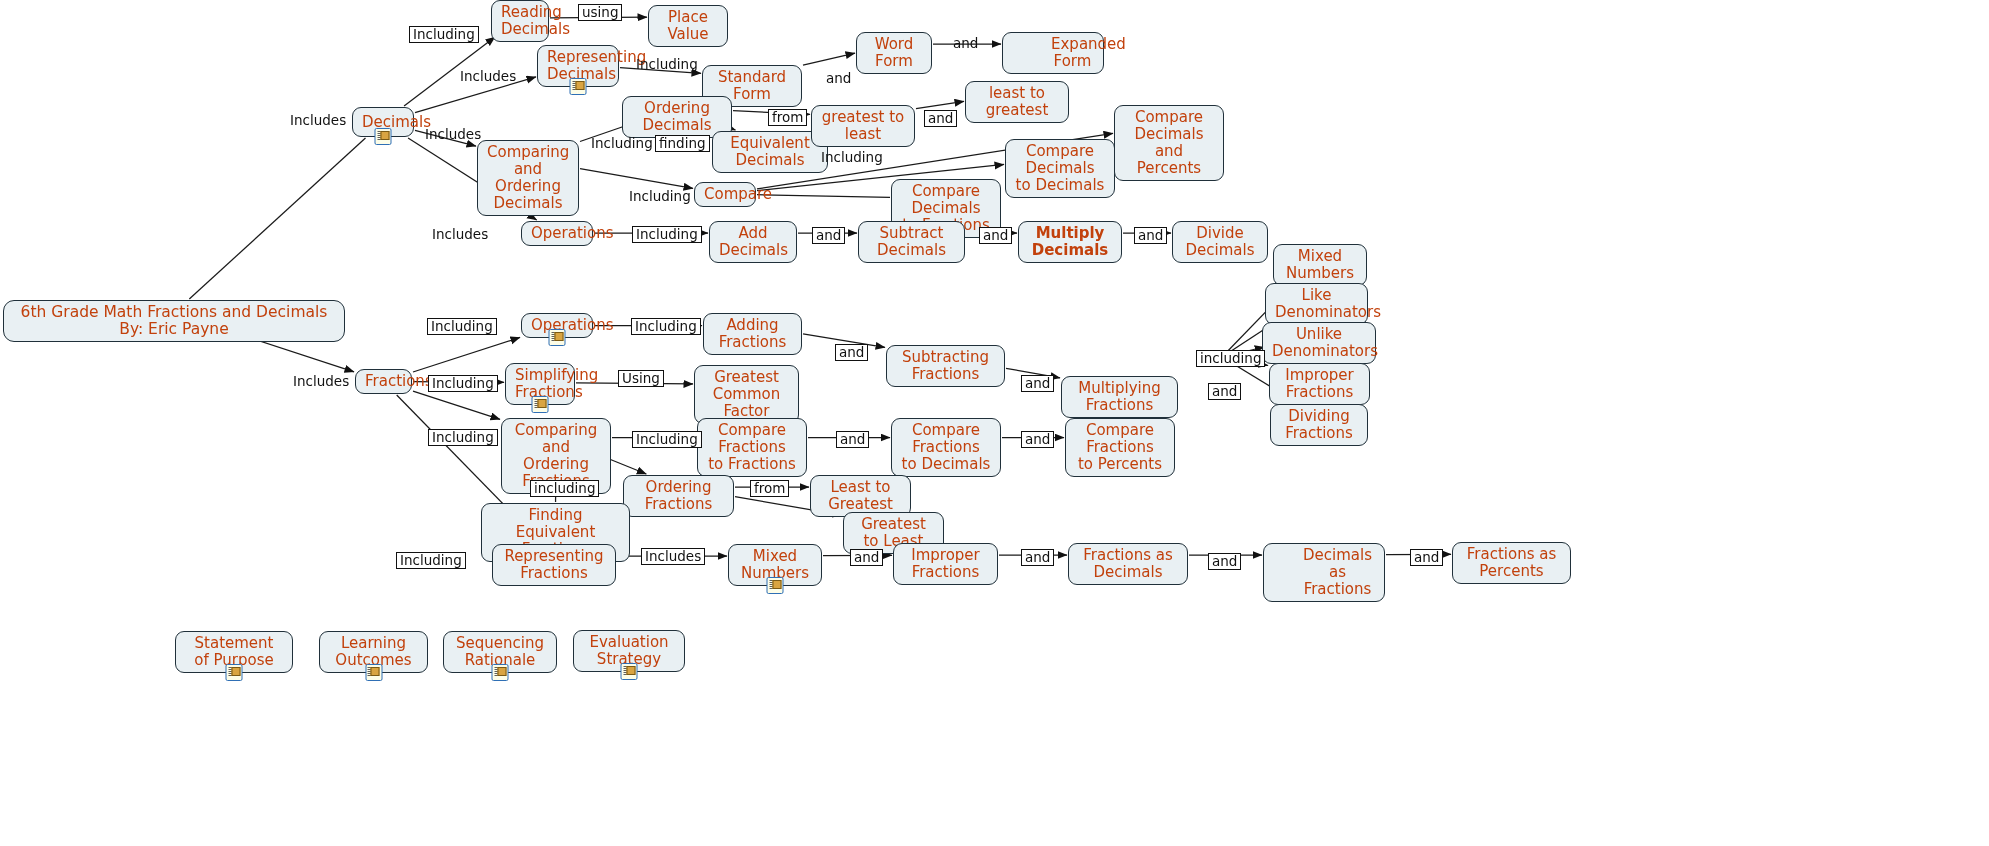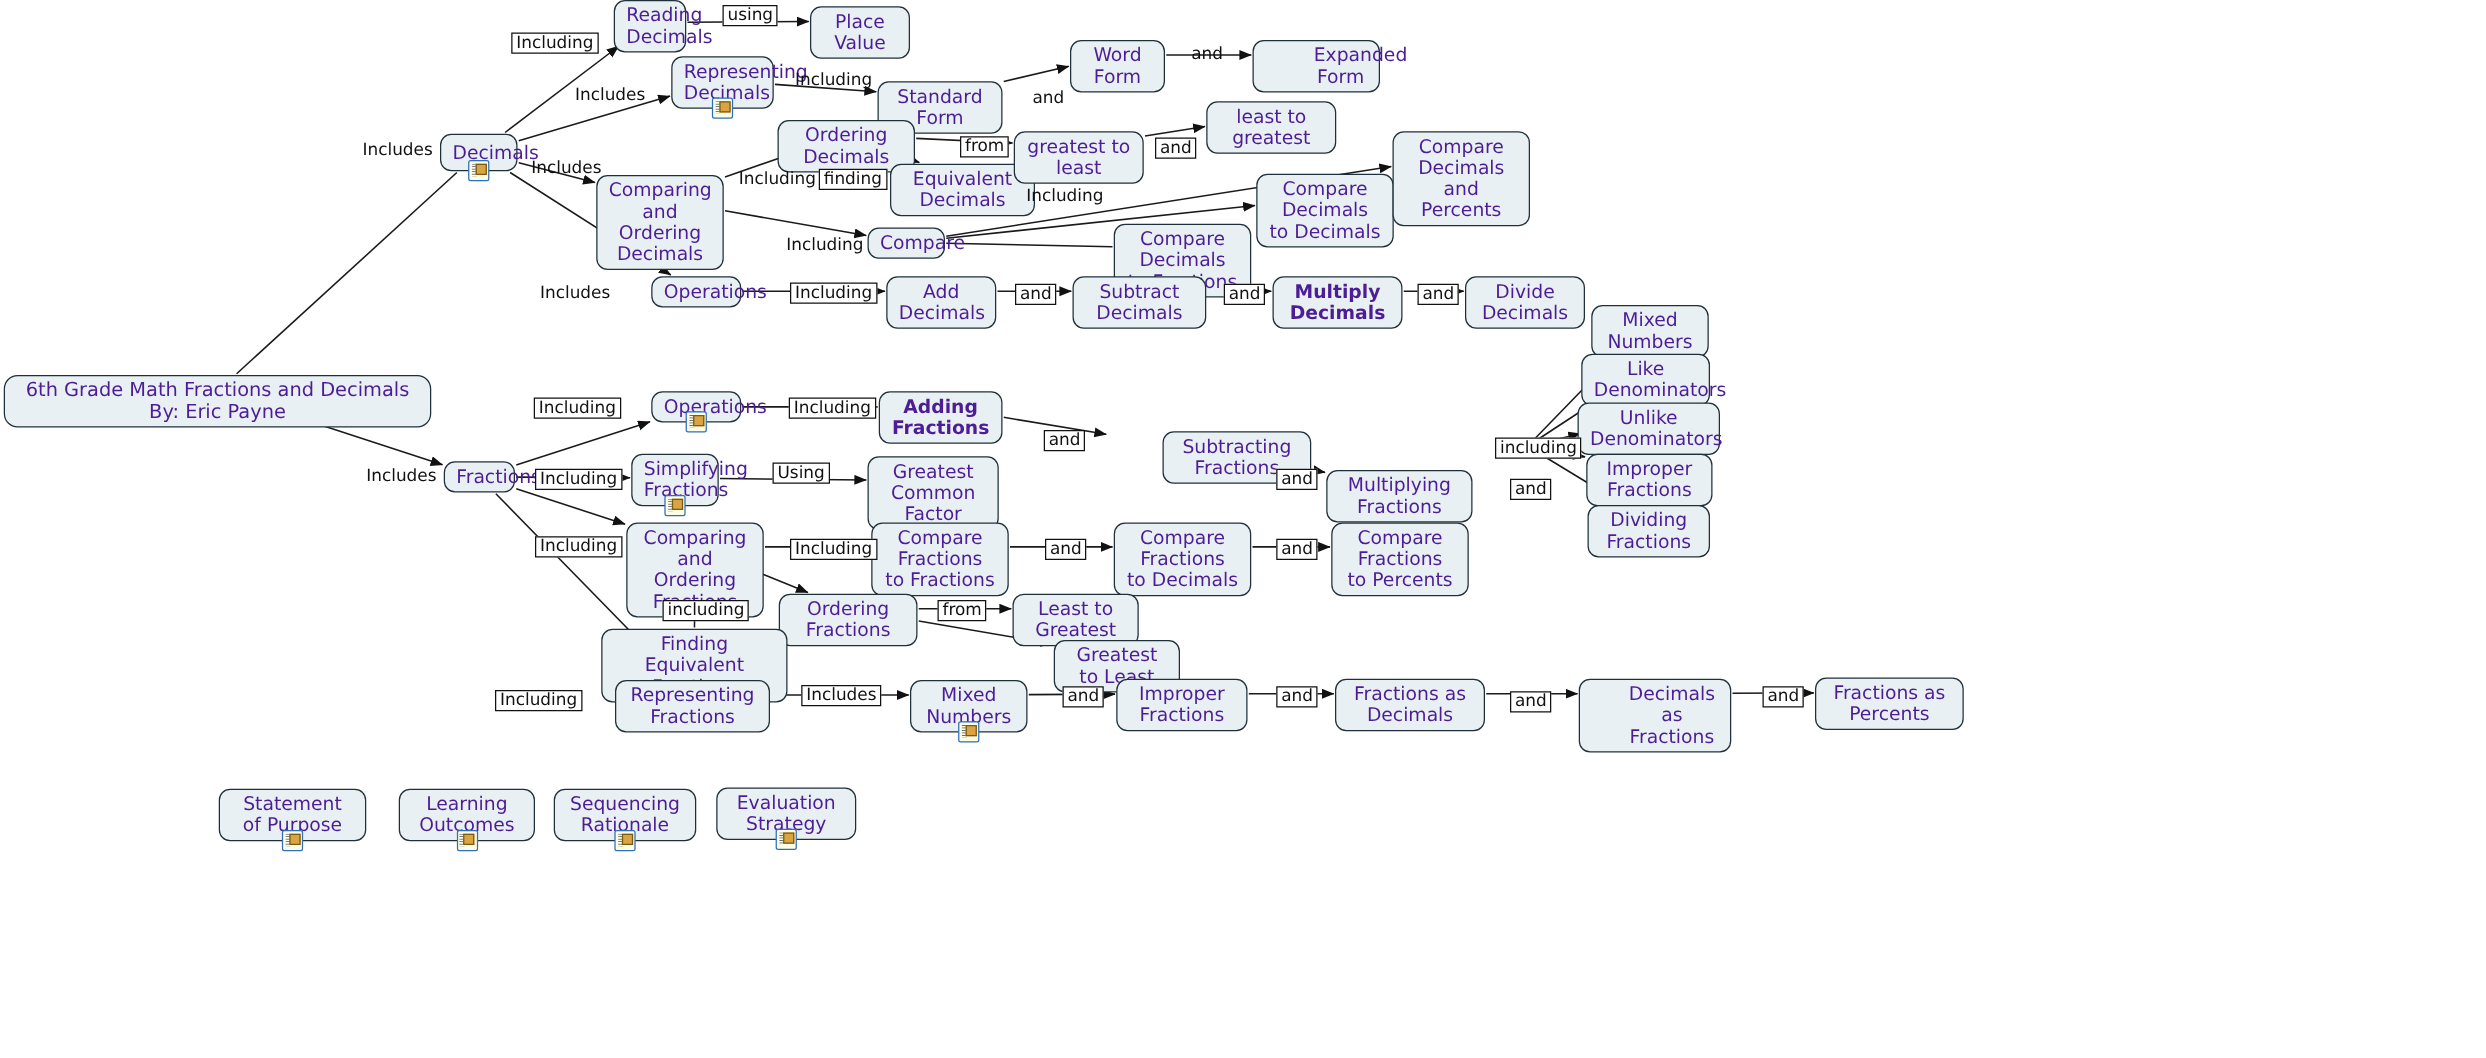--- a/index.html
+++ b/index.html
@@ -13,21 +13,21 @@
   }
   #canvas{position:absolute;left:0;top:0;width:1989px;height:846px;}
   svg#links{position:absolute;left:0;top:0;width:1989px;height:846px;pointer-events:none;}
 
   .node{
     position:absolute;
     box-sizing:border-box;
     background:#e9f0f3;
     border:1.4px solid #20303a;
     border-radius:9px;
-    color:#4c1d95;
+    color:#c2410c;
     font-size:15px;
     line-height:17px;
     display:flex;
     align-items:center;
     justify-content:center;
     text-align:center;
     padding:3px 9px;
     white-space:pre-line;
     box-shadow:0 0 0 0 rgba(0,0,0,0);
     z-index:5;
@@ -168,22 +168,22 @@
 to Fractions</span></div>
       <div class="node" style="left: 1114px; top: 105px; width: 110px; min-height: 39px;"><span class="label">Compare Decimals
 and Percents</span></div>
       <div class="node" style="left: 521px; top: 221px; width: 72px; min-height: 24px;"><span class="label">Operations</span></div>
       <div class="node" style="left: 709px; top: 221px; width: 88px; min-height: 24px;"><span class="label">Add Decimals</span></div>
       <div class="node" style="left: 858px; top: 221px; width: 107px; min-height: 24px;"><span class="label">Subtract Decimals</span></div>
       <div class="node" style="left: 1018px; top: 221px; width: 104px; min-height: 24px; font-weight: bold;"><span class="label">Multiply Decimals</span></div>
       <div class="node" style="left: 1172px; top: 221px; width: 96px; min-height: 24px;"><span class="label">Divide Decimals</span></div>
       <div class="node" style="left: 355px; top: 369px; width: 57px; min-height: 25px;"><span class="label">Fractions</span></div>
       <div class="node" style="left: 521px; top: 313px; width: 72px; min-height: 25px;"><span class="label">Operations</span><span class="badge"></span></div>
-      <div class="node" style="left: 703px; top: 313px; width: 99px; min-height: 25px; font-weight: bold;"><span class="label">Adding Fractions</span></div>
-      <div class="node" style="left: 886px; top: 345px; width: 119px; min-height: 25px; margin-left: 44px;"><span class="label">Subtracting Fractions</span></div>
+      <div class="node" style="left: 703px; top: 313px; width: 99px; min-height: 25px;"><span class="label">Adding Fractions</span></div>
+      <div class="node" style="left: 886px; top: 345px; width: 119px; min-height: 25px;"><span class="label">Subtracting Fractions</span></div>
       <div class="node" style="left: 1061px; top: 376px; width: 117px; min-height: 25px;"><span class="label">Multiplying Fractions</span></div>
       <div class="node" style="left: 1273px; top: 244px; width: 94px; min-height: 24px;"><span class="label">Mixed Numbers</span></div>
       <div class="node" style="left: 1265px; top: 283px; width: 103px; min-height: 24px;"><span class="label">Like Denominators</span></div>
       <div class="node" style="left: 1262px; top: 322px; width: 114px; min-height: 24px;"><span class="label">Unlike Denominators</span></div>
       <div class="node" style="left: 1269px; top: 363px; width: 101px; min-height: 24px;"><span class="label">Improper Fractions</span></div>
       <div class="node" style="left: 1270px; top: 404px; width: 98px; min-height: 24px;"><span class="label">Dividing Fractions</span></div>
       <div class="node" style="left: 505px; top: 363px; width: 70px; min-height: 39px;"><span class="label">Simplifying
 Fractions</span><span class="badge"></span></div>
       <div class="node" style="left: 694px; top: 365px; width: 105px; min-height: 39px;"><span class="label">Greatest Common
 Factor</span></div>

